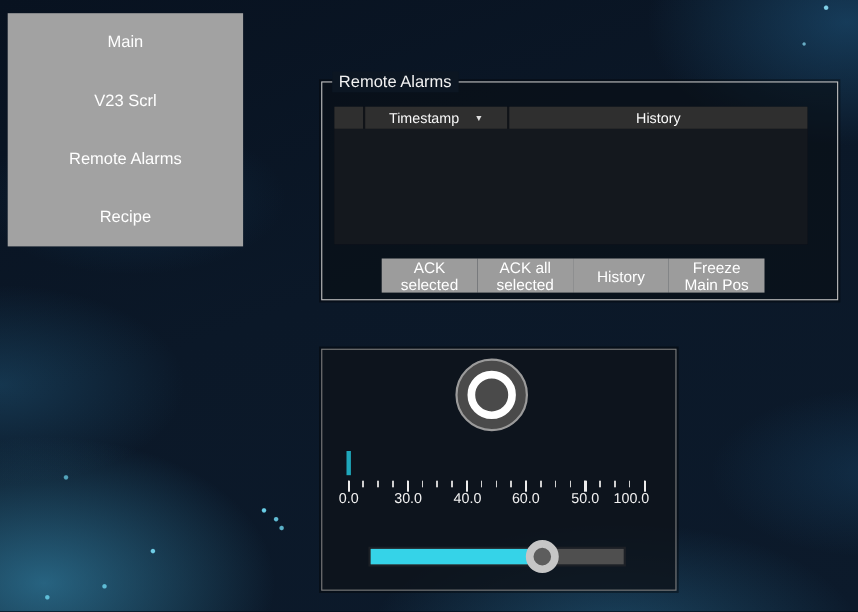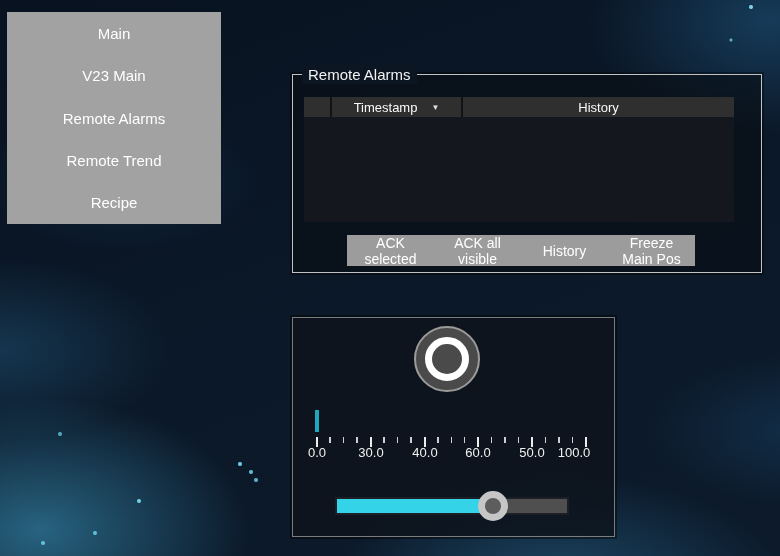--- a/index.html
+++ b/index.html
@@ -73,44 +73,43 @@
     background:#5d5d5d;border:7px solid #c6c6c6;box-sizing:border-box;
     transform:translate(-50%,-50%);cursor:grab;}
 </style>
 </head>
 <body>
 
 <div class="stage">
 
   <div class="sidebar">
     <div class="nav-item">Main</div>
-    <div class="nav-item">V23 Main</div>
+    <div class="nav-item">V23 Scrl</div>
     <div class="nav-item">Remote Alarms</div>
-    <div class="nav-item">Remote Trend</div>
     <div class="nav-item">Recipe</div>
   </div>
 
   <div class="groupbox">
     <span class="groupbox-title">Remote Alarms</span>
 
     <div class="alarm-table">
       <div class="alarm-header">
         <div class="alarm-hcell hc-sel"></div>
         <div class="alarm-hcell hc-time">
           <span>Timestamp</span>
           <span class="sort-icon">▼</span>
         </div>
         <div class="alarm-hcell hc-msg">History</div>
       </div>
       <div class="alarm-body"></div>
     </div>
 
     <div class="alarm-buttons">
       <button class="hmi-btn">ACK selected</button>
-      <button class="hmi-btn">ACK all visible</button>
+      <button class="hmi-btn">ACK all selected</button>
       <button class="hmi-btn">History</button>
       <button class="hmi-btn">Freeze Main Pos</button>
     </div>
   </div>
 
   <div class="ctrl-panel">
 
     <div class="pb-outer">
       <div class="pb-ring"></div>
     </div>

